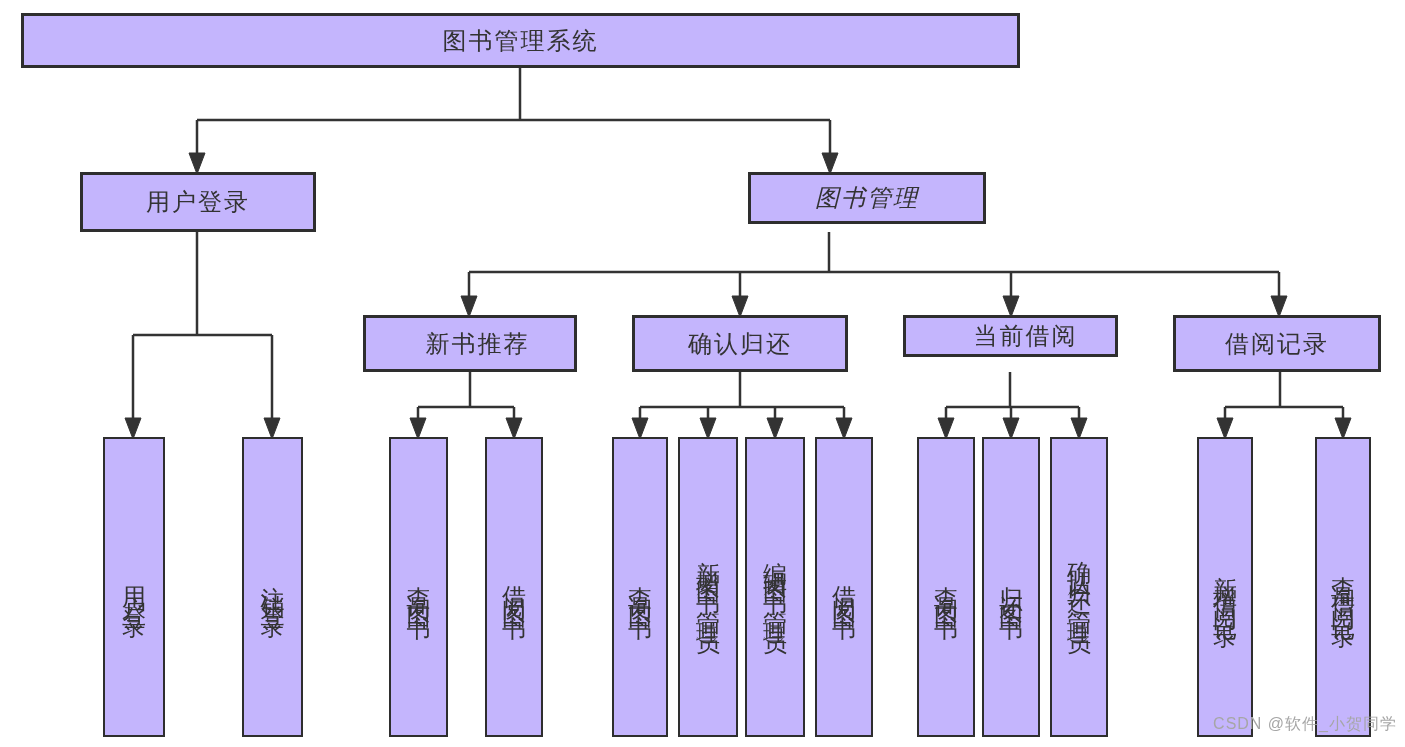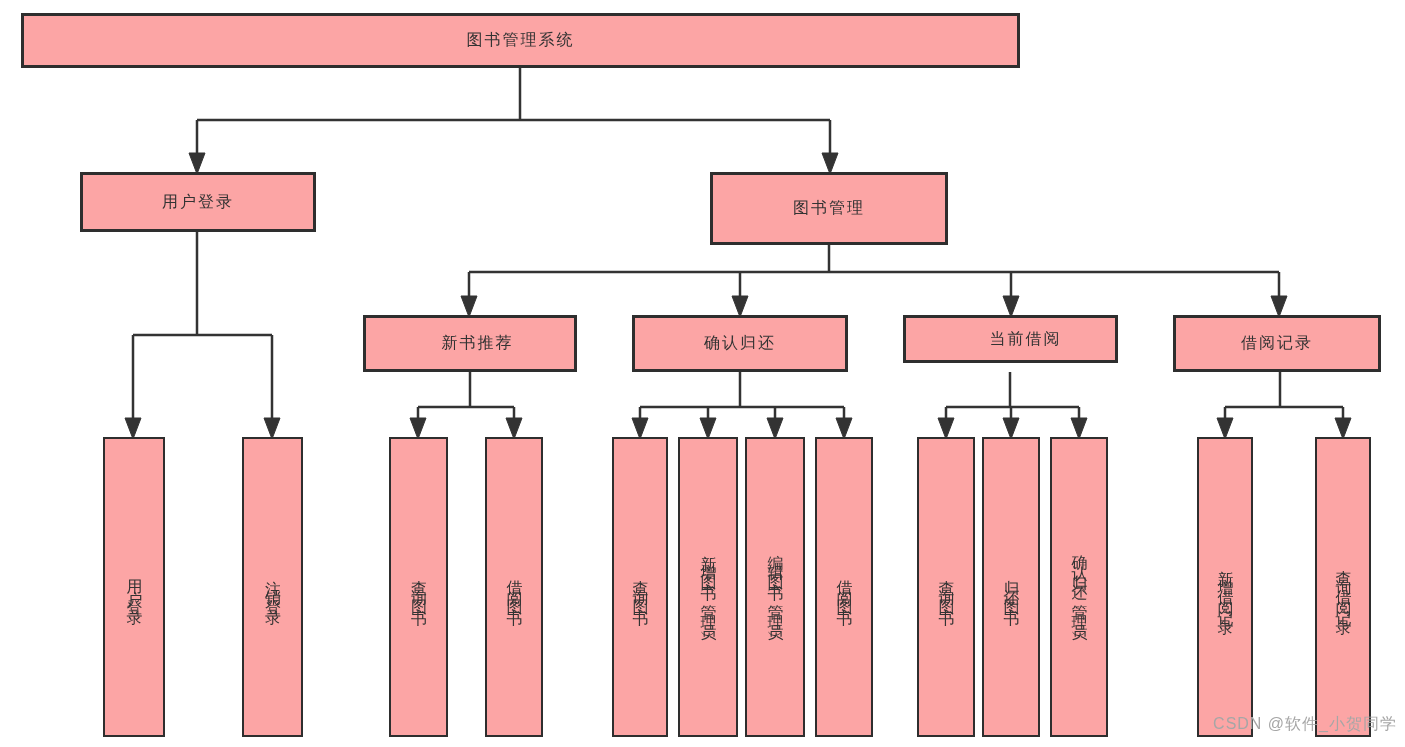--- a/index.html
+++ b/index.html
@@ -7,43 +7,43 @@
     position:relative;
     width:1405px;height:747px;
     background:var(--bg,#fff);
     font-family:"Liberation Sans","DejaVu Sans",sans-serif;
     overflow:hidden;
   }
   #connectors{position:absolute;left:0;top:0;width:1405px;height:747px;}
   .node{
     position:absolute;
     box-sizing:border-box;
-    background:#fca5a5;
+    background:#c4b5fd;
     border:3px solid var(--line,#2e2e2e);
     color:var(--text,#333);
     display:flex;align-items:center;justify-content:center;
-    font-size:16px;
+    font-size:24px;
     letter-spacing:2px;
     white-space:nowrap;
   }
   .vnode{
     writing-mode:vertical-rl;
     text-orientation:mixed;
     letter-spacing:10px;
     border-width:2.5px;
   }
   
   .b-root{left:21px;top:13px;width:999px;height:55px;}
   
   .b-login{left:80px;top:172px;width:236px;height:60px;}
-  .b-mgmt{left:710px;top:172px;width:238px;height:73px;}
+  .b-mgmt{left:748px;top:172px;width:238px;height:52px;font-style:italic;}
   
   .b-newbook{left:363px;top:315px;width:214px;height:57px;padding-left:15px;}
   .b-borrow{left:632px;top:315px;width:216px;height:57px;}
-  .b-current{left:903px;top:315px;width:215px;height:48px;padding-left:30px;}
+  .b-current{left:903px;top:315px;width:215px;height:42px;padding-left:30px;}
   .b-records{left:1173px;top:315px;width:208px;height:57px;}
   
   .leaf{top:437px;height:300px;}
   .b-l1a{left:103px;width:62px;}
   .b-l1b{left:242px;width:61px;}
   .b-l2a{left:389px;width:59px;}
   .b-l2b{left:485px;width:58px;}
   .b-l3a{left:612px;width:56px;}
   .b-l3b{left:678px;width:60px;}
   .b-l3c{left:745px;width:60px;}

